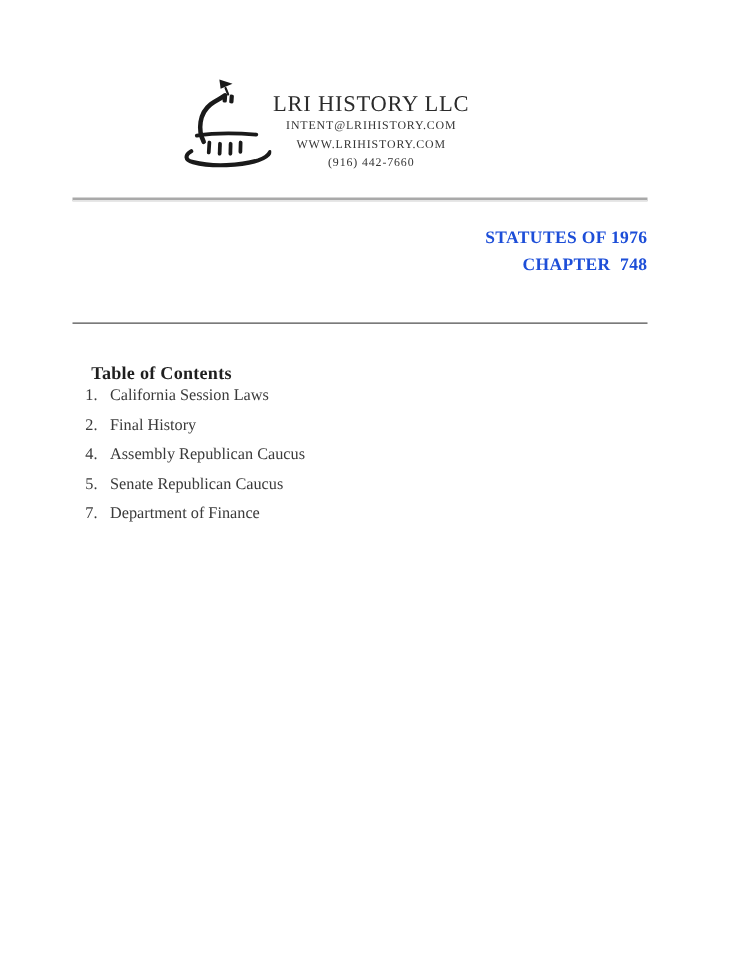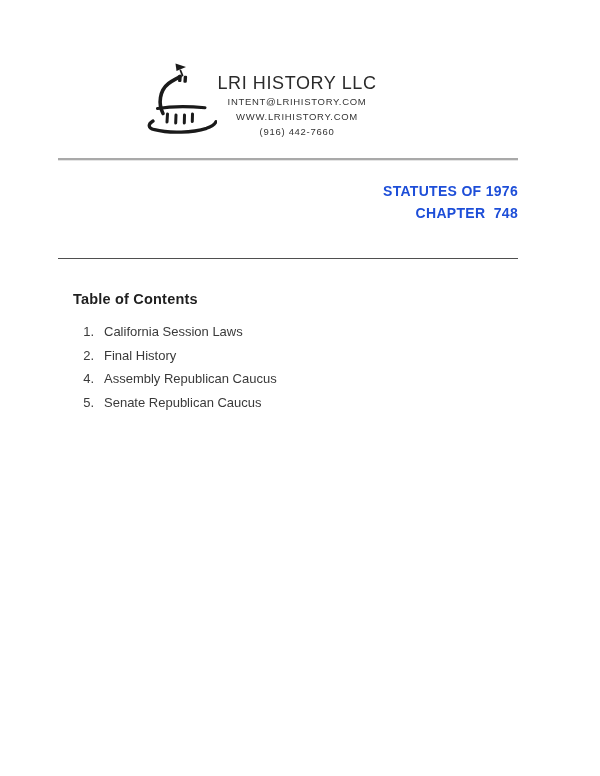--- a/index.html
+++ b/index.html
@@ -1,21 +1,21 @@
 <!DOCTYPE html>
 <html><head>
 <meta charset="utf-8">
 <style>
   html, body { margin: 0; padding: 0; background: #ffffff; }
   .page {
     position: relative;
     width: 600px;
     height: 592px;
     background: #ffffff;
-    font-family: Liberation Sans, sans-serif;
+    font-family: Liberation Serif, serif;
     color: #2e2e2e;
     overflow: hidden;
   }
 
   
   .logo {
     position: absolute;
     left: 145px;
     top: 61px;
     width: 72px;
@@ -83,21 +83,21 @@
     margin: 16px;
     font-size: 14.5px;
     font-weight: bold;
     letter-spacing: 0.2px;
     color: #1f1f1f;
   }
   .toc-list {
     position: absolute;
     left: 57px;
     top: 304px;
-    margin: 16px;
+    margin: 0;
     padding: 0;
     list-style: none;
     font-size: 13px;
     color: #3a3a3a;
   }
   .toc-list li {
     height: 23.6px;
     line-height: 23.6px;
     white-space: nowrap;
   }
@@ -150,15 +150,16 @@
   </div>
 
   <div class="rule2"></div>
 
   <h2 class="toc-heading">Table of Contents</h2>
   <ol class="toc-list" id="toc-list">
       <li><span class="num">1.</span><span class="lab">California Session Laws</span></li>
       <li><span class="num">2.</span><span class="lab">Final History</span></li>
       <li><span class="num">4.</span><span class="lab">Assembly Republican Caucus</span></li>
       <li><span class="num">5.</span><span class="lab">Senate Republican Caucus</span></li>
+      <li><span class="num">7.</span><span class="lab">Department of Finance</span></li>
     </ol>
 
 </div>
 
 </body></html>

